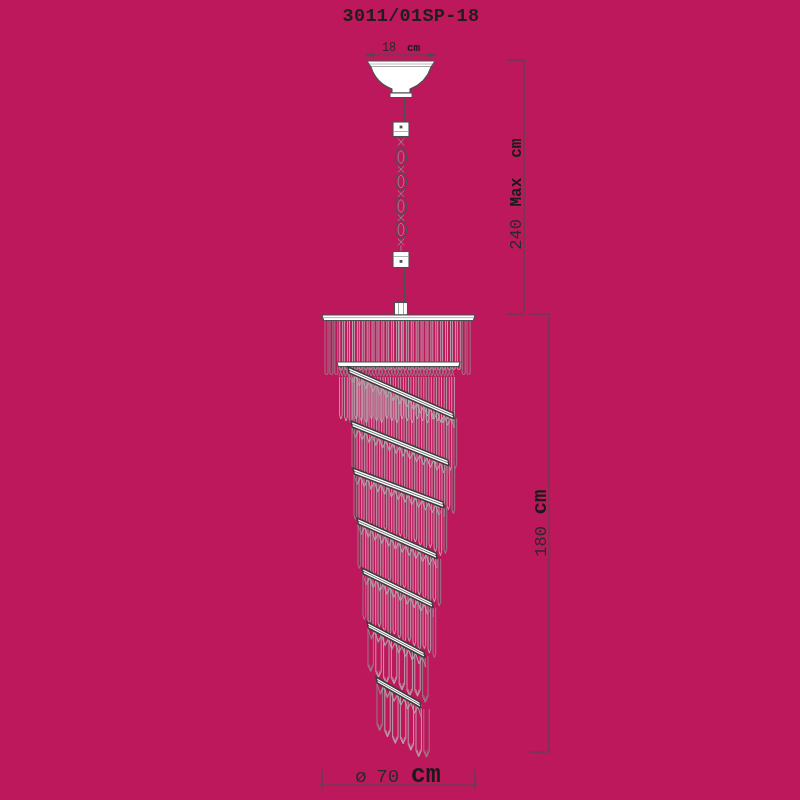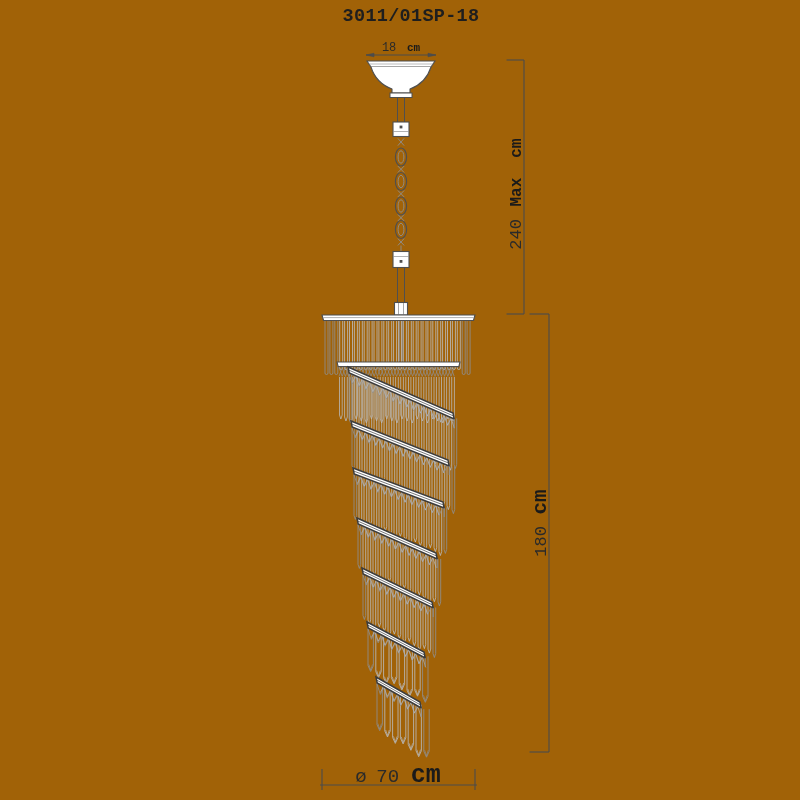--- a/index.html
+++ b/index.html
@@ -1,16 +1,16 @@
 <!DOCTYPE html>
 <html><head>
 <meta charset="utf-8">
 <style>
   html,body{margin:0;padding:0;background:#fff;}
-  .stage{width:800px;height:800px;position:relative;background:#a16207;overflow:hidden;}
+  .stage{width:800px;height:800px;position:relative;background:#be185d;overflow:hidden;}
   svg{display:block;}
   text{font-family:"Liberation Mono","DejaVu Sans Mono",monospace;}
   .t-title{font-size:18.5px;font-weight:700;fill:#1e1e1e;letter-spacing:.3px;}
   .thin{font-weight:400;fill:#2a2a2a;}
   .bold{font-weight:700;fill:#1a1a1a;}
 </style>
 </head>
 <body>
 
 <div class="stage">

